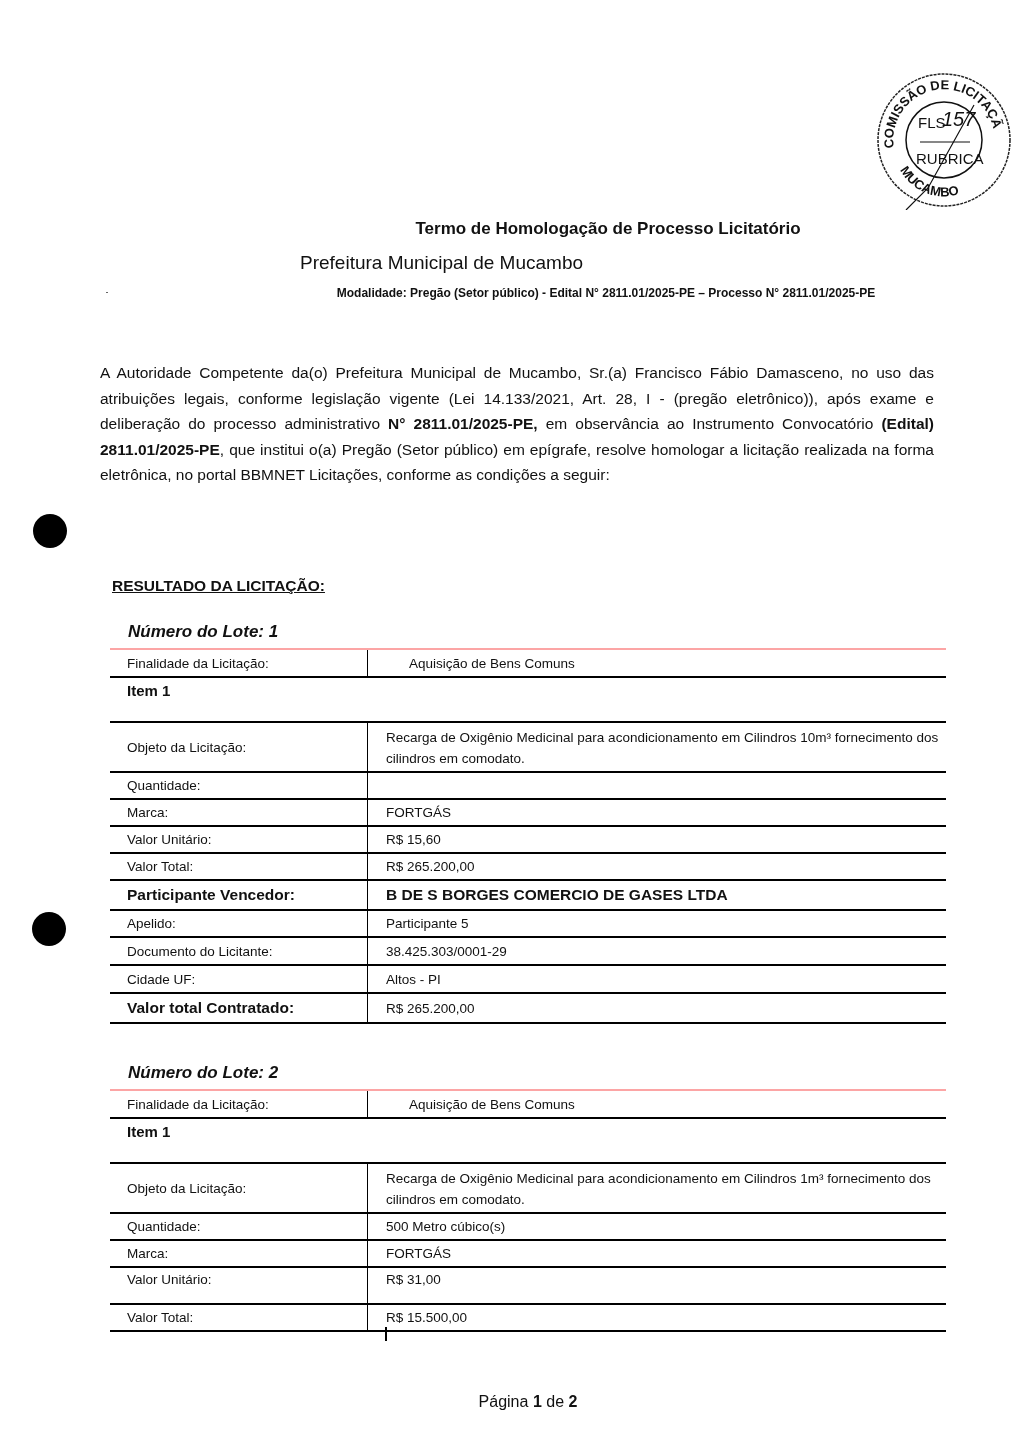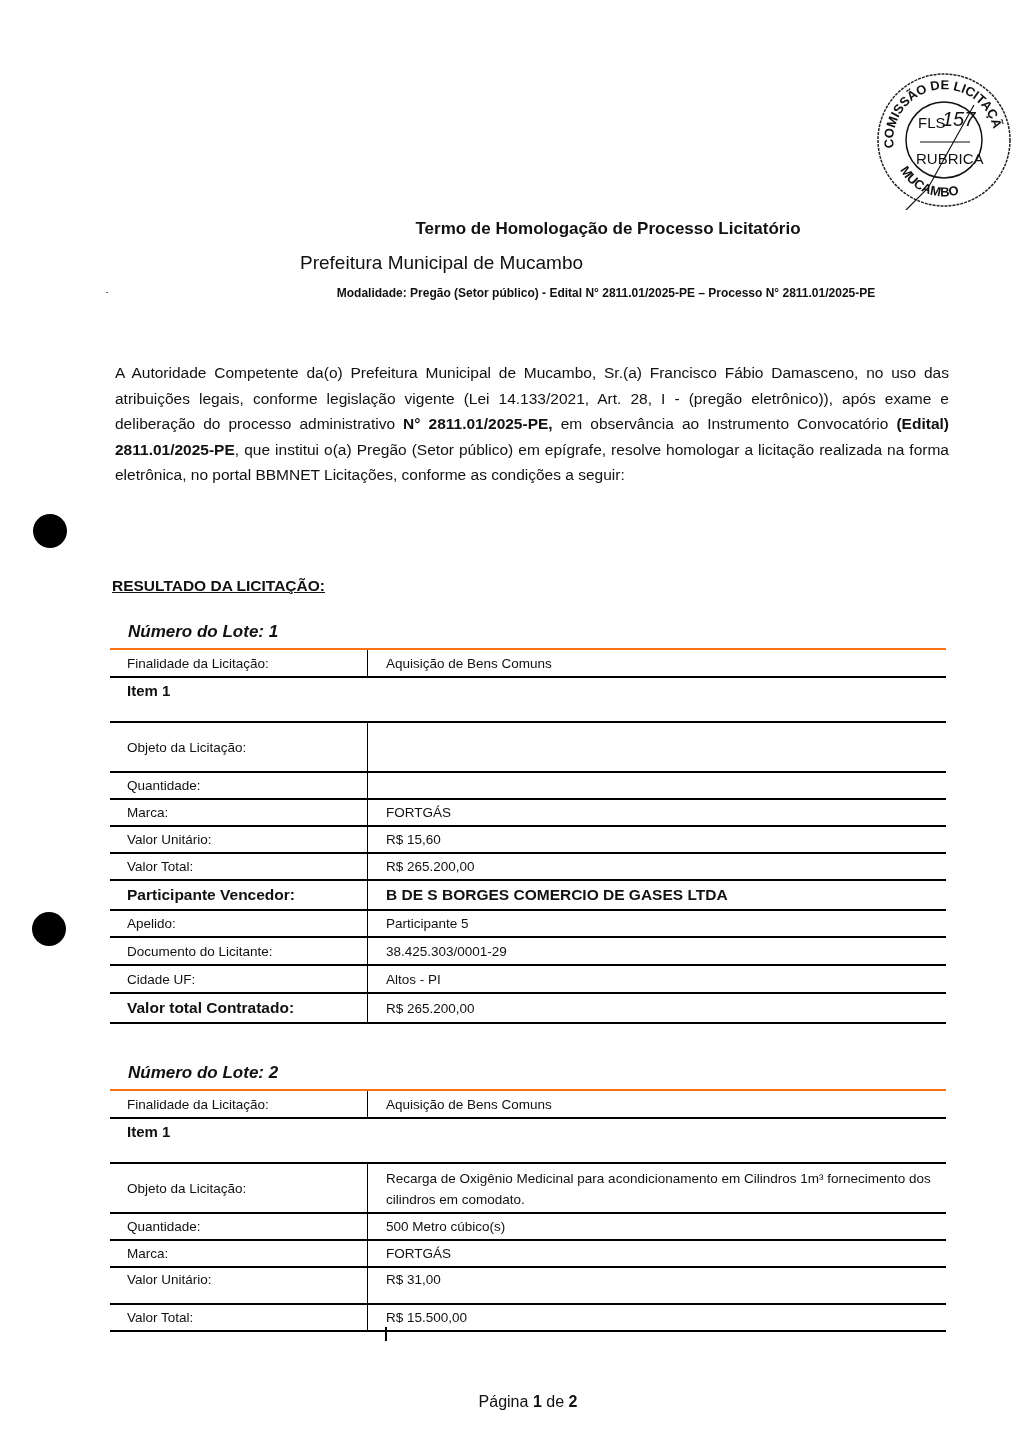--- a/index.html
+++ b/index.html
@@ -4,28 +4,28 @@
 <style>
   html, body { margin: 0; padding: 0; background: #ffffff; }
   body { width: 1026px; height: 1452px; position: relative; overflow: hidden;
          font-family: "Liberation Sans", sans-serif; color: #111; }
   .abs { position: absolute; }
   .stamp { left: 872px; top: 70px; width: 140px; height: 140px; }
   .title { left: 0; width: 1216px; top: 219px; text-align: center; font-size: 17px; font-weight: bold; text-decoration: underline; }
   .title span { display:inline-block; }
   .subtitle { left: 300px; width: 616px; top: 252px; font-size: 19px; }
   .modal { left: 260px; width: 692px; top: 286px; text-align: center; font-size: 12px; font-weight: bold; }
-  .para { left: 115px; top: 360px; width: 834px; font-size: 15.5px; line-height: 25.5px; text-align: justify; }
+  .para { left: 100px; top: 360px; width: 834px; font-size: 15.5px; line-height: 25.5px; text-align: justify; }
   .para b { font-weight: bold; }
   .hole { width: 34px; height: 34px; border-radius: 50%; background: #000; }
   .resultado { left: 112px; top: 577px; font-size: 15.5px; font-weight: bold; text-decoration: underline; }
   .lote { left: 128px; font-size: 17px; font-weight: bold; font-style: italic; }
   .tbl { left: 110px; width: 836px; }
   .row { position: relative; display: flex; border-bottom: 2px solid #000; font-size: 13.5px; }
-  .row.top { border-top: 2px solid #f97316; }
+  .row.top { border-top: 2px solid #fca5a5; gap: 23px; }
   .row .k { width: 258px; padding-left: 17px; box-sizing: border-box; border-right: 1.5px solid #000; display: flex; align-items: center; }
   .row .v { flex: 1; padding-left: 18px; display: flex; align-items: center; }
   .row.item { border-bottom: 2px solid #000; }
   .row.item .k { border-right: none; font-weight: bold; font-size: 15px; align-items: flex-start; padding-top: 4px; }
   .row.bold .k, .row.bold .v { font-weight: bold; font-size: 15.5px; }
   .objv { line-height: 21px; padding-top: 2px; }
   .footer { left: 0; width: 1056px; top: 1393px; text-align: center; font-size: 16px; }
   .footer b { font-weight: bold; }
   .tail { left: 385px; width: 1.5px; height: 14px; background: #000; }
   .speck { left: 106px; top: 292px; width: 2px; height: 1px; background: #666; }
@@ -75,20 +75,21 @@
 <div class="abs tbl" style="top:648px;">
   <div class="row top" style="height:26px;">
     <div class="k">Finalidade da Licitação:</div>
     <div class="v">Aquisição de Bens Comuns</div>
   </div>
   <div class="row item" style="height:43px;">
     <div class="k" style="width:300px;">Item 1</div>
   </div>
   <div class="row" style="height:48px;">
     <div class="k">Objeto da Licitação:</div>
+    <div class="v objv">Recarga de Oxigênio Medicinal para acondicionamento em Cilindros 10m³ fornecimento dos cilindros em comodato.</div>
   </div>
   <div class="row" style="height:25px;">
     <div class="k">Quantidade:</div>
   </div>
   <div class="row" style="height:25px;">
     <div class="k">Marca:</div>
     <div class="v">FORTGÁS</div>
   </div>
   <div class="row" style="height:25px;">
     <div class="k">Valor Unitário:</div>

